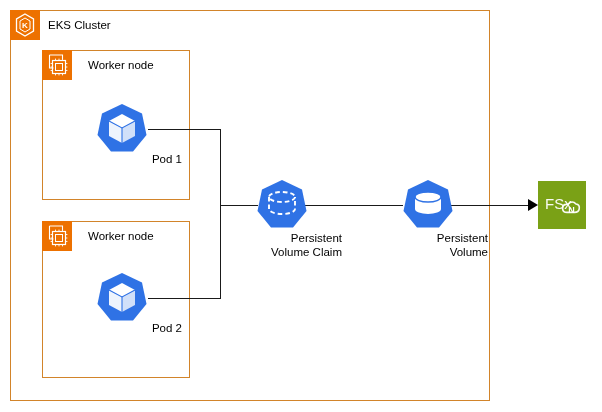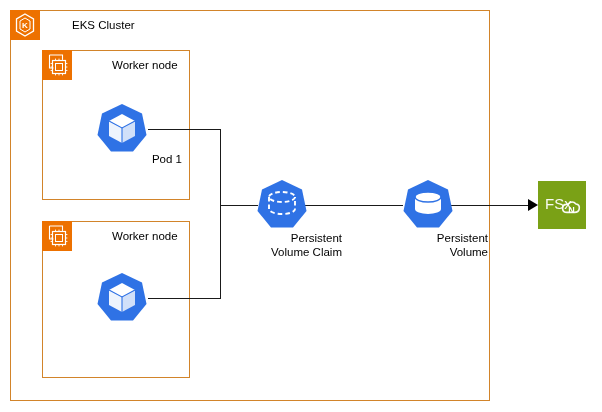--- a/index.html
+++ b/index.html
@@ -55,21 +55,20 @@
   #worker-badge-1 { left: 42px; top: 50px; }
   #worker-badge-2 { left: 42px; top: 221px; }
   .badge svg { display: block; width: 30px; height: 30px; }
 
   .box-title {
     position: absolute;
     font-size: 11.5px;
     color: #000000;
     white-space: nowrap;
     line-height: 30px;
-    margin-left: 24px;
   }
   #eks-title { left: 48px; top: 10px; }
   #worker-title-1 { left: 88px; top: 50px; }
   #worker-title-2 { left: 88px; top: 221px; }
 
   .node {
     position: absolute;
     width: 56px;
     height: 56px;
   }
@@ -239,20 +238,21 @@
 
   <div class="node" id="pv-icon">
     <svg viewBox="0 0 56 56" xmlns="http://www.w3.org/2000/svg">
       <polygon points="28,3 48,12.5 52.5,34 39,50.5 17,50.5 3.5,34 8,12.5" fill="#2F72E5"></polygon>
       <path d="M15 20 v12 a13 5 0 0 0 26 0 v-12 z" fill="#FFFFFF"></path>
       <ellipse cx="28" cy="20" rx="13" ry="5" fill="#FFFFFF" stroke="#2F72E5" stroke-width="1.4"></ellipse>
     </svg>
   </div>
 
   <div class="node-label" id="pod-1-label">Pod 1</div>
+  <div class="node-label" id="pod-2-label">Pod 2</div>
   <div class="node-label" id="pvc-label">Persistent
 Volume Claim</div>
   <div class="node-label" id="pv-label">Persistent
 Volume</div>
 
   <div id="fsx-icon">
     <svg viewBox="0 0 48 48" xmlns="http://www.w3.org/2000/svg">
       <text x="7" y="28" font-family="'Liberation Sans', sans-serif" font-size="15" fill="#FFFFFF" opacity="0.95">FSx</text>
       <path d="M30 23 q4.5 -4 8 0 q4 0.5 3.2 5 q-0.6 3.4 -4.6 3.4 h-7.6 q-4 0 -4.4 -3.6 q-0.4 -3.8 3.4 -4.4 z" fill="none" stroke="#FFFFFF" stroke-width="1.6" opacity="0.95"></path>
       <text x="33.5" y="31.5" font-family="'Liberation Sans', sans-serif" font-size="9" font-weight="bold" fill="#FFFFFF" text-anchor="middle">N</text>

